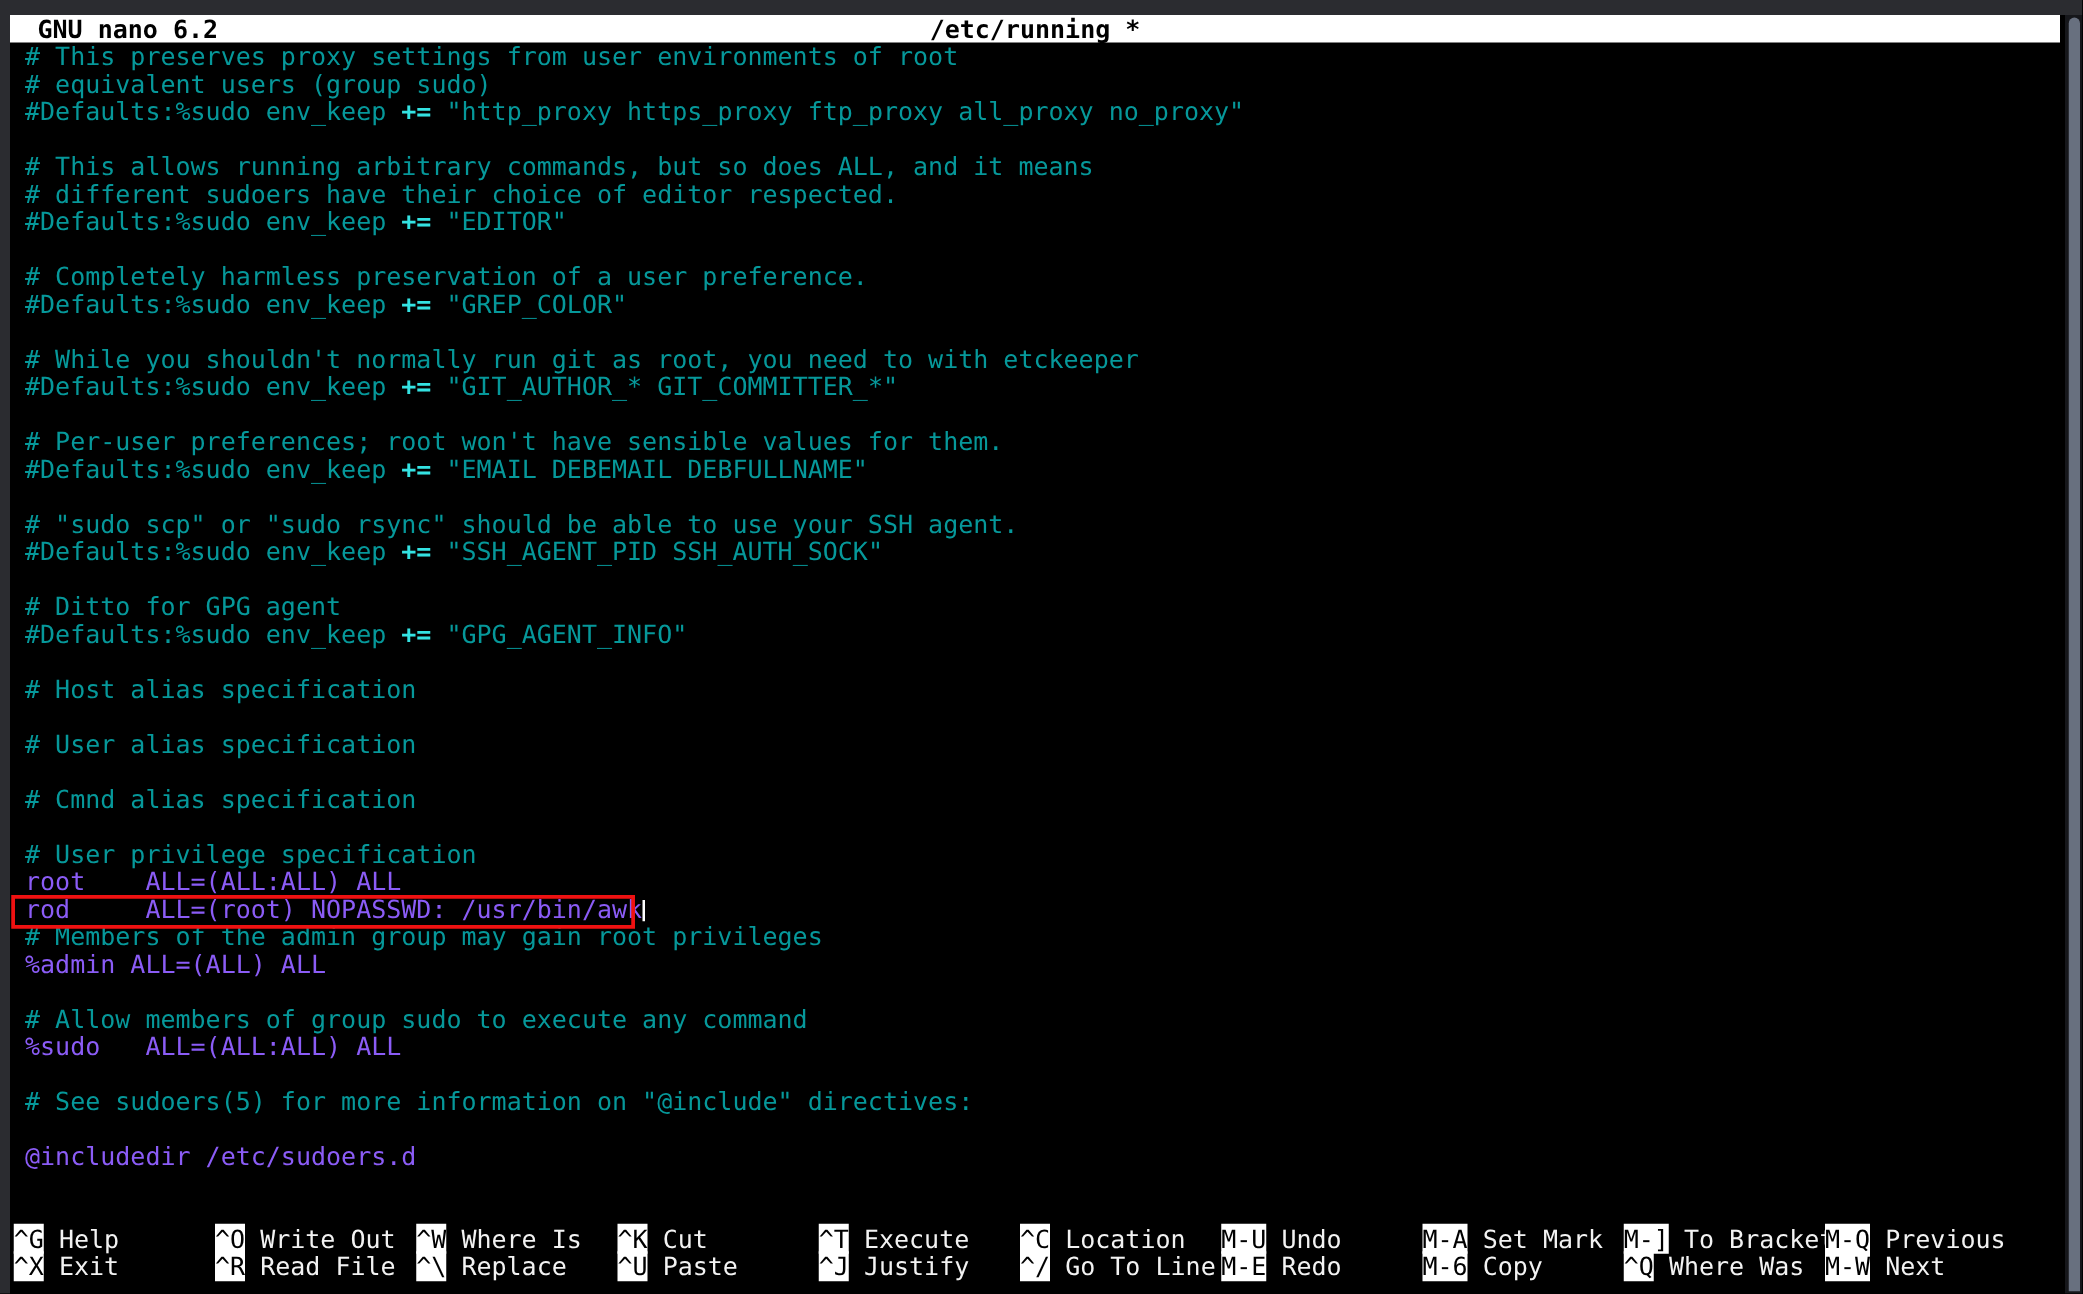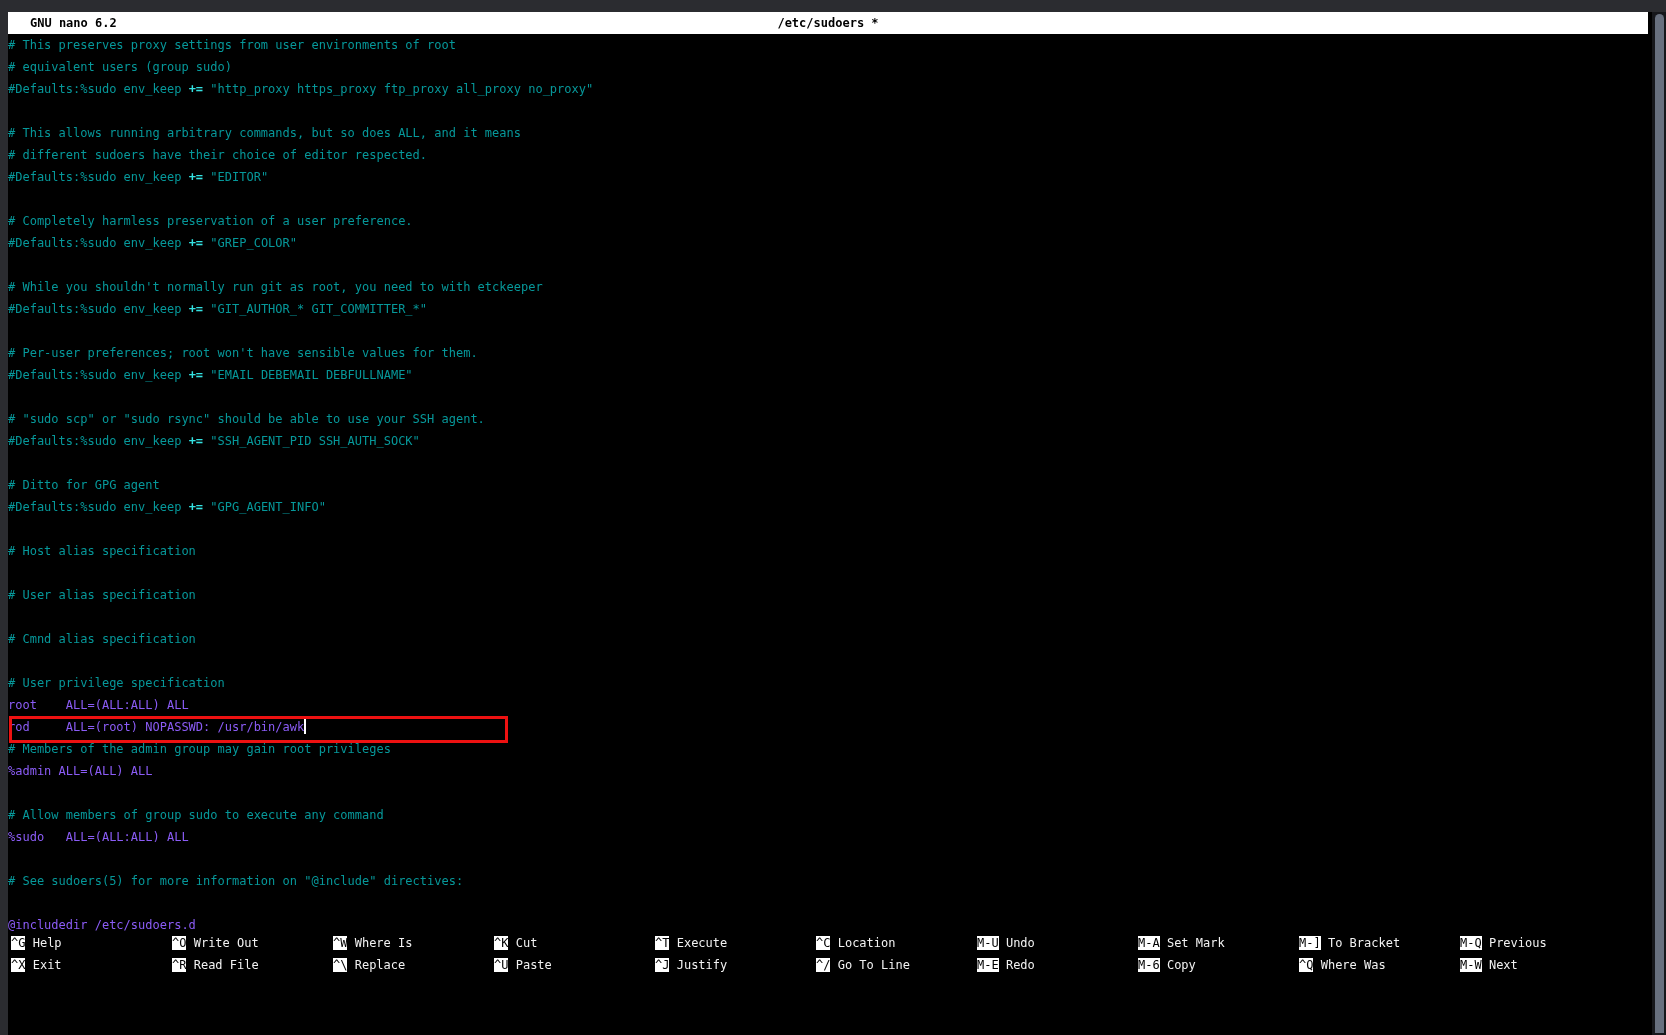--- a/index.html
+++ b/index.html
@@ -1,64 +1,64 @@
 <!DOCTYPE html>
 <html><head>
 <meta charset="utf-8">
 <style>
   html,body{margin:0;padding:0;background:#000;}
   .screen{
     position:relative;
     width:1666px;height:1035px;
     background:#000000;
     font-family:"DejaVu Sans Mono","Liberation Mono",monospace;
-    font-size:12px;line-height:22px;
+    font-size:20px;line-height:22px;
     overflow:hidden;
   }
   .top-strip{position:absolute;left:0;top:0;width:1666px;height:12px;background:#2b2c30;}
   .left-strip{position:absolute;left:0;top:12px;width:8px;height:1023px;background:#2b2c30;}
   .scrollbar-track{position:absolute;right:0;top:12px;width:14px;height:1023px;background:#16171b;}
   .scrollbar-thumb{position:absolute;right:2px;top:2px;width:9px;height:1019px;background:#68707f;border-radius:5px 5px 0 0;}
   .titlebar{
     position:absolute;left:8px;top:12px;width:1640px;height:22px;
     background:#ffffff;color:#000000;font-weight:bold;white-space:pre;
   }
   .titlebar .app{position:absolute;left:22px;top:0;}
   .titlebar .file{position:absolute;left:0;right:0;top:0;text-align:center;}
   .editor{
     position:absolute;left:8px;top:34px;width:1644px;
     white-space:pre;color:#f2f2f2;
   }
-  .line{height:22px;padding-left:0;}
+  .line{height:22px;padding-left:12px;}
   .seg-comment{color:#06989a;}
   .seg-operator{color:#34e2e2;font-weight:bold;}
   .seg-code{color:#8b5cf6;}
   .cursor{display:inline-block;width:2px;height:17px;background:#ffffff;vertical-align:-3px;}
   .annotation-box{
     position:absolute;left:9px;top:716px;width:493px;height:21px;
     border:3px solid #ee1111;z-index:5;
   }
   .shortcuts{
-    position:absolute;left:11px;top:932px;
+    position:absolute;left:11px;top:980px;
     display:grid;grid-template-columns:repeat(10,161px);grid-auto-rows:22px;
     white-space:pre;color:#f2f2f2;
   }
   .sc-key{background:#ffffff;color:#000000;}
   .sc-label{color:#f2f2f2;}
 </style>
 </head>
 <body>
 
 <div class="screen">
   <div class="top-strip"></div>
   <div class="left-strip"></div>
 
   <div class="titlebar">
     <span class="app">GNU nano 6.2</span>
-    <span class="file">/etc/sudoers *</span>
+    <span class="file">/etc/running *</span>
   </div>
 
   <div class="editor" id="editor"><div class="line"><span class="seg-comment"># This preserves proxy settings from user environments of root</span></div><div class="line"><span class="seg-comment"># equivalent users (group sudo)</span></div><div class="line"><span class="seg-comment">#Defaults:%sudo env_keep </span><span class="seg-operator">+=</span><span class="seg-comment"> "http_proxy https_proxy ftp_proxy all_proxy no_proxy"</span></div><div class="line"></div><div class="line"><span class="seg-comment"># This allows running arbitrary commands, but so does ALL, and it means</span></div><div class="line"><span class="seg-comment"># different sudoers have their choice of editor respected.</span></div><div class="line"><span class="seg-comment">#Defaults:%sudo env_keep </span><span class="seg-operator">+=</span><span class="seg-comment"> "EDITOR"</span></div><div class="line"></div><div class="line"><span class="seg-comment"># Completely harmless preservation of a user preference.</span></div><div class="line"><span class="seg-comment">#Defaults:%sudo env_keep </span><span class="seg-operator">+=</span><span class="seg-comment"> "GREP_COLOR"</span></div><div class="line"></div><div class="line"><span class="seg-comment"># While you shouldn't normally run git as root, you need to with etckeeper</span></div><div class="line"><span class="seg-comment">#Defaults:%sudo env_keep </span><span class="seg-operator">+=</span><span class="seg-comment"> "GIT_AUTHOR_* GIT_COMMITTER_*"</span></div><div class="line"></div><div class="line"><span class="seg-comment"># Per-user preferences; root won't have sensible values for them.</span></div><div class="line"><span class="seg-comment">#Defaults:%sudo env_keep </span><span class="seg-operator">+=</span><span class="seg-comment"> "EMAIL DEBEMAIL DEBFULLNAME"</span></div><div class="line"></div><div class="line"><span class="seg-comment"># "sudo scp" or "sudo rsync" should be able to use your SSH agent.</span></div><div class="line"><span class="seg-comment">#Defaults:%sudo env_keep </span><span class="seg-operator">+=</span><span class="seg-comment"> "SSH_AGENT_PID SSH_AUTH_SOCK"</span></div><div class="line"></div><div class="line"><span class="seg-comment"># Ditto for GPG agent</span></div><div class="line"><span class="seg-comment">#Defaults:%sudo env_keep </span><span class="seg-operator">+=</span><span class="seg-comment"> "GPG_AGENT_INFO"</span></div><div class="line"></div><div class="line"><span class="seg-comment"># Host alias specification</span></div><div class="line"></div><div class="line"><span class="seg-comment"># User alias specification</span></div><div class="line"></div><div class="line"><span class="seg-comment"># Cmnd alias specification</span></div><div class="line"></div><div class="line"><span class="seg-comment"># User privilege specification</span></div><div class="line"><span class="seg-code">root    ALL=(ALL:ALL) ALL</span></div><div class="line"><span class="seg-code">rod     ALL=(root) NOPASSWD: /usr/bin/awk</span><span class="cursor"></span></div><div class="line"><span class="seg-comment"># Members of the admin group may gain root privileges</span></div><div class="line"><span class="seg-code">%admin ALL=(ALL) ALL</span></div><div class="line"></div><div class="line"><span class="seg-comment"># Allow members of group sudo to execute any command</span></div><div class="line"><span class="seg-code">%sudo   ALL=(ALL:ALL) ALL</span></div><div class="line"></div><div class="line"><span class="seg-comment"># See sudoers(5) for more information on "@include" directives:</span></div><div class="line"></div><div class="line"><span class="seg-code">@includedir /etc/sudoers.d</span></div></div>
 
   <div class="annotation-box"></div>
 
   <div class="shortcuts" id="shortcuts"><div class="sc-cell"><span class="sc-key">^G</span><span class="sc-label"> Help</span></div><div class="sc-cell"><span class="sc-key">^O</span><span class="sc-label"> Write Out</span></div><div class="sc-cell"><span class="sc-key">^W</span><span class="sc-label"> Where Is</span></div><div class="sc-cell"><span class="sc-key">^K</span><span class="sc-label"> Cut</span></div><div class="sc-cell"><span class="sc-key">^T</span><span class="sc-label"> Execute</span></div><div class="sc-cell"><span class="sc-key">^C</span><span class="sc-label"> Location</span></div><div class="sc-cell"><span class="sc-key">M-U</span><span class="sc-label"> Undo</span></div><div class="sc-cell"><span class="sc-key">M-A</span><span class="sc-label"> Set Mark</span></div><div class="sc-cell"><span class="sc-key">M-]</span><span class="sc-label"> To Bracket</span></div><div class="sc-cell"><span class="sc-key">M-Q</span><span class="sc-label"> Previous</span></div><div class="sc-cell"><span class="sc-key">^X</span><span class="sc-label"> Exit</span></div><div class="sc-cell"><span class="sc-key">^R</span><span class="sc-label"> Read File</span></div><div class="sc-cell"><span class="sc-key">^\</span><span class="sc-label"> Replace</span></div><div class="sc-cell"><span class="sc-key">^U</span><span class="sc-label"> Paste</span></div><div class="sc-cell"><span class="sc-key">^J</span><span class="sc-label"> Justify</span></div><div class="sc-cell"><span class="sc-key">^/</span><span class="sc-label"> Go To Line</span></div><div class="sc-cell"><span class="sc-key">M-E</span><span class="sc-label"> Redo</span></div><div class="sc-cell"><span class="sc-key">M-6</span><span class="sc-label"> Copy</span></div><div class="sc-cell"><span class="sc-key">^Q</span><span class="sc-label"> Where Was</span></div><div class="sc-cell"><span class="sc-key">M-W</span><span class="sc-label"> Next</span></div></div>
 
   <div class="scrollbar-track">
     <div class="scrollbar-thumb"></div>

